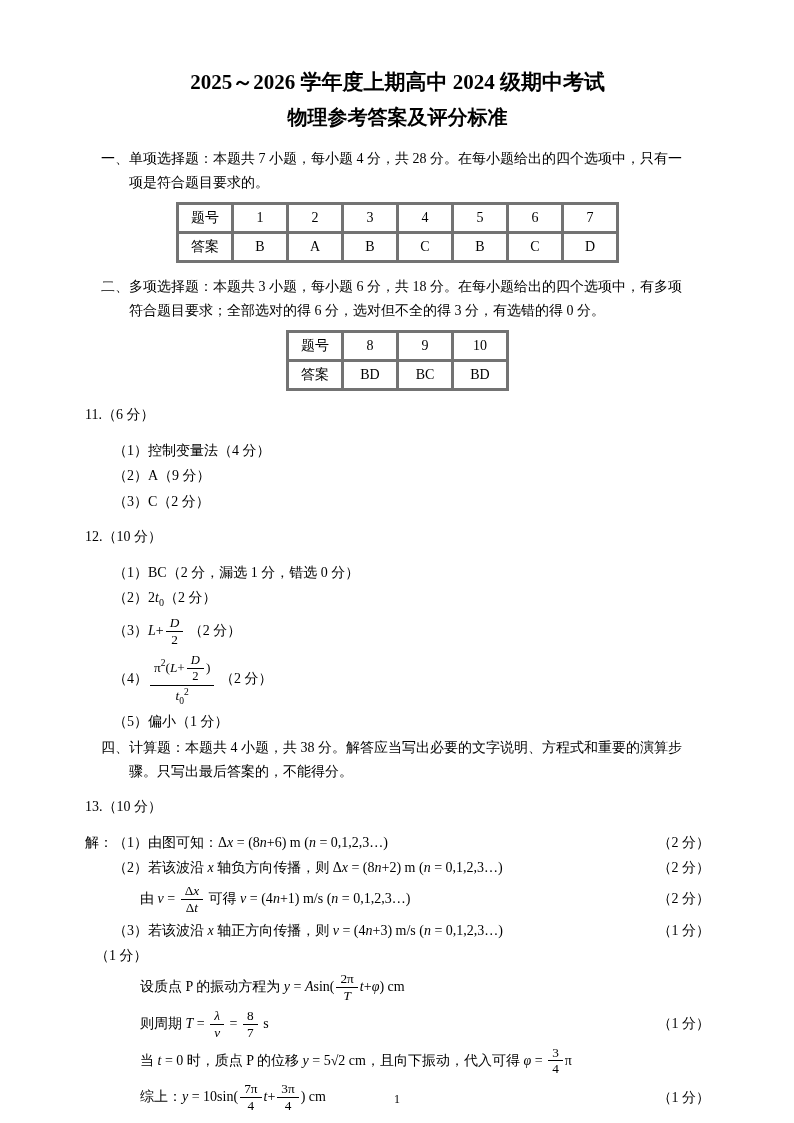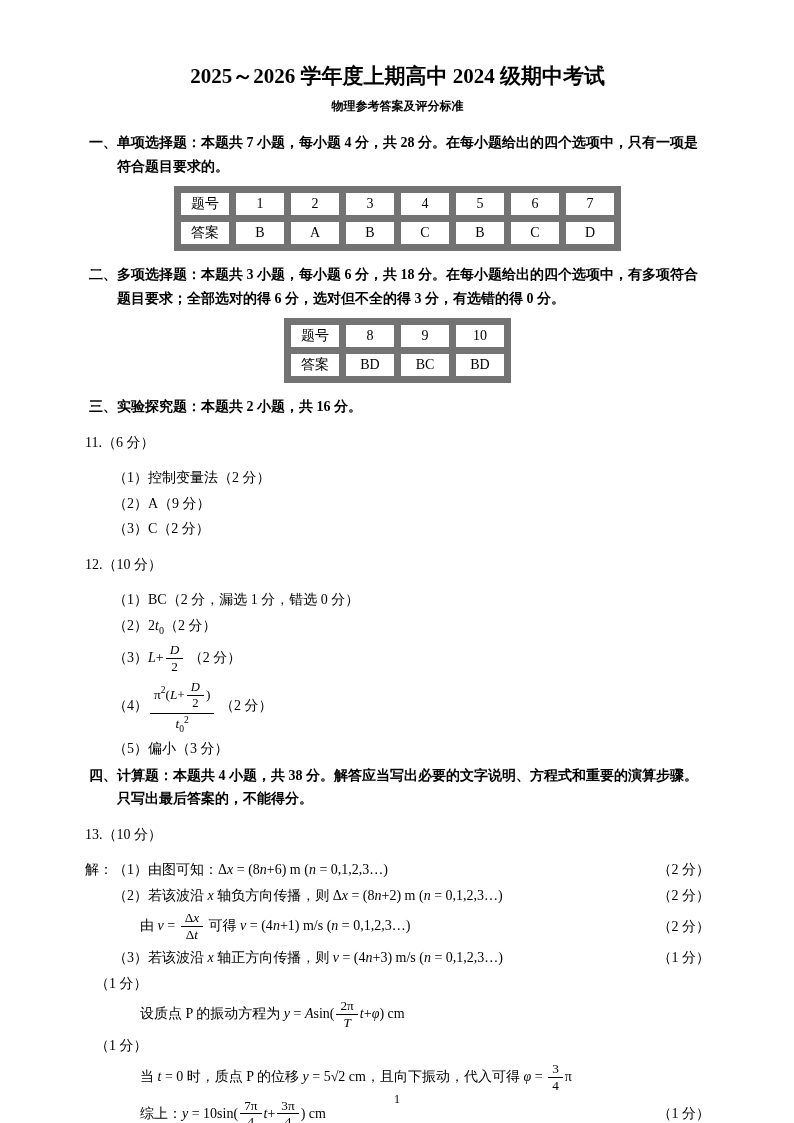--- a/index.html
+++ b/index.html
@@ -3,27 +3,27 @@
 <meta charset="utf-8">
 <style>
   * { box-sizing: border-box; }
   html, body { margin: 0; padding: 0; background: #e8e8e8; }
   .page {
     width: 794px; height: 1123px; margin: 0 auto; background: #ffffff;
     position: relative; overflow: hidden; color: #000;
     font-family: "Liberation Serif", "DejaVu Serif", serif;
     font-size: 14px; padding: 56px 84px 0 85px;
   }
-  .title   { text-align: center; font-weight: bold; font-size: 21px; margin: 6px 0 8px 0; }
-  .subtitle{ text-align: center; font-weight: bold; font-size: 12px; margin: 0 0 16px 0; }
-  .para { margin: 3px 4px; line-height: 1.68; font-weight: bold; }
+  .title   { text-align: center; font-weight: bold; font-size: 21px; margin: 12px 0 8px 0; }
+  .subtitle{ text-align: center; font-weight: bold; font-size: 20px; margin: 0 0 16px 0; }
+  .para { margin: 3px 16px; line-height: 1.68; }
   .hang { padding-left: 2em; text-indent: -2em; }
   table.ans { border-collapse: collapse; margin: 8px auto 12px auto; }
   table.ans td {
-    border: 7px solid #737373; width: 55px; height: 29px;
+    border: 3px solid #737373; width: 55px; height: 29px;
     text-align: center; vertical-align: middle; font-size: 14px; padding: 0;
   }
   .qheading { line-height: 1.68; margin: 12px 0; }
   .item { line-height: 1.68; margin: 2px 0; }
   .ind0 { padding-left: 0; }
   .ind1 { padding-left: 28px; }
   .ind2 { padding-left: 55px; }
   .sline { display: flex; justify-content: space-between; align-items: center; line-height: 1.68; margin: 2px 0; }
   .sline .sbody { flex: 1; }
   .sline .score { white-space: nowrap; margin-left: 10px; }
@@ -83,45 +83,44 @@
       </tr>
       <tr>
         <td>答案</td>
         <td>BD</td>
         <td>BC</td>
         <td>BD</td>
       </tr>
     </tbody>
   </table>
 
-  <p class="para">三、实验探究题：本题共 2 小题，共 16 分。</p>
 
   <div>
     <div class="qheading">11.（6 分）</div>
-    <div class="item ind1">（1）控制变量法（2 分）</div>
+    <div class="item ind1">（1）控制变量法（4 分）</div>
     <div class="item ind1">（2）A（9 分）</div>
     <div class="item ind1">（3）C（2 分）</div>
   </div>
 
   <div>
     <div class="qheading">12.（10 分）</div>
     <div class="item ind1">（1）BC（2 分，漏选 1 分，错选 0 分）</div>
     <div class="item ind1">（2）2<i>t</i><sub>0</sub>（2 分）</div>
     <div class="item ind1">（3）<i>L</i>+<span class="frac">
           <span class="fnum"><i>D</i></span>
           <span class="fden">2</span>
         </span> （2 分）</div>
     <div class="item ind1">（4）<span class="frac">
           <span class="fnum">π<sup>2</sup>(<i>L</i>+<span class="frac">
               <span class="fnum"><i>D</i></span>
               <span class="fden">2</span>
             </span>)</span>
           <span class="fden"><i>t</i><sub>0</sub><sup>2</sup></span>
         </span> （2 分）</div>
-    <div class="item ind1">（5）偏小（3 分）</div>
+    <div class="item ind1">（5）偏小（1 分）</div>
   </div>
 
   <p class="para hang">四、计算题：本题共 4 小题，共 38 分。解答应当写出必要的文字说明、方程式和重要的演算步骤。只写出最后答案的，不能得分。</p>
 
   <div>
     <div class="qheading">13.（10 分）</div>
 
     <div class="sline">
       <div class="sbody ind0">解：（1）由图可知：Δ<i>x</i> = (8<i>n</i>+6) m (<i>n</i> = 0,1,2,3…)</div>
       <div class="score">（2 分）</div>
@@ -145,20 +144,27 @@
       <div class="score">（1 分）</div>
     </div>
     <div class="sline">
       <div class="sbody ind2">设质点 P 的振动方程为 <i>y</i> = <i>A</i>sin(<span class="frac">
             <span class="fnum">2π</span>
             <span class="fden"><i>T</i></span>
           </span><i>t</i>+<i>φ</i>) cm</div>
       <div class="score"></div>
     </div>
     <div class="sline">
+      <div class="sbody ind2">则周期 <i>T</i> = <span class="frac">
+            <span class="fnum"><i>λ</i></span>
+            <span class="fden"><i>v</i></span>
+          </span> = <span class="frac">
+            <span class="fnum">8</span>
+            <span class="fden">7</span>
+          </span> s</div>
       <div class="score">（1 分）</div>
     </div>
     <div class="sline">
       <div class="sbody ind2">当 <i>t</i> = 0 时，质点 P 的位移 <i>y</i> = 5√2 cm，且向下振动，代入可得 <i>φ</i> = <span class="frac">
             <span class="fnum">3</span>
             <span class="fden">4</span>
           </span>π</div>
       <div class="score"></div>
     </div>
     <div class="sline">

